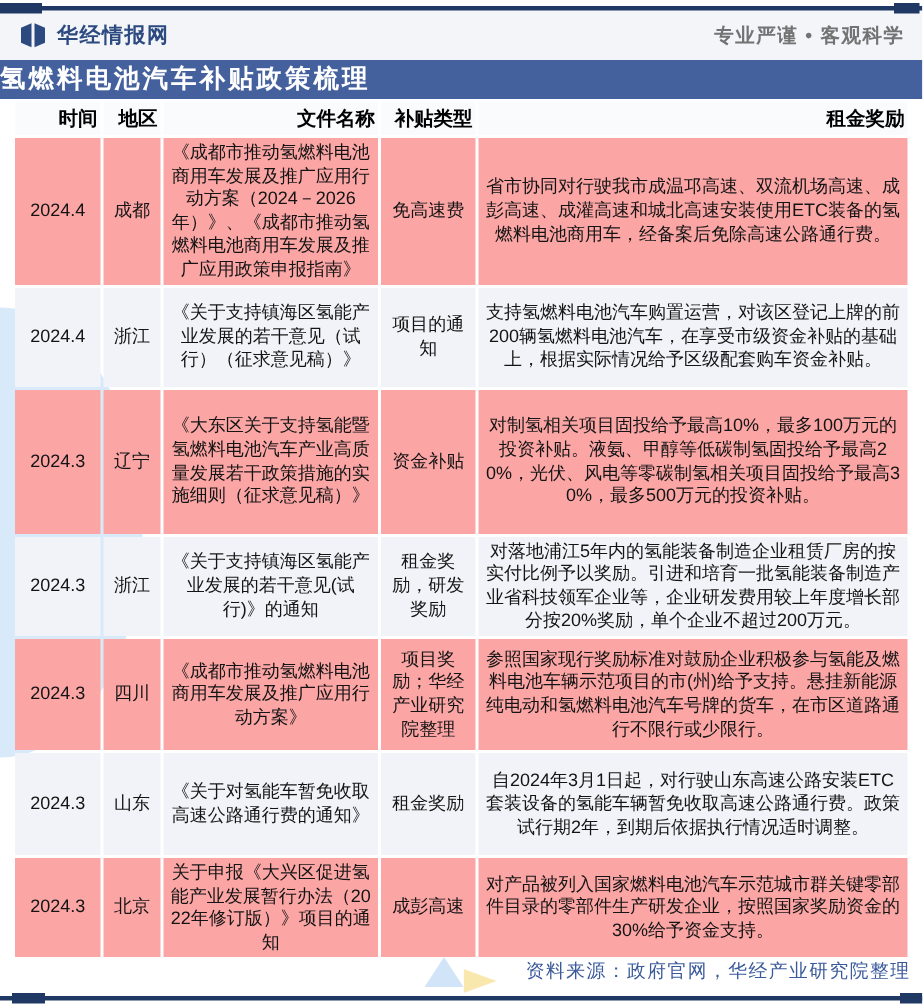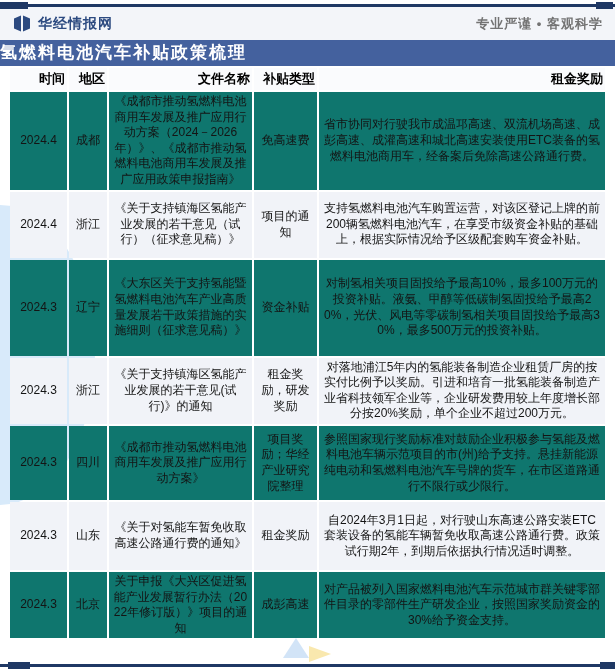--- a/index.html
+++ b/index.html
@@ -35,21 +35,21 @@
   
   .title-bar{position:absolute;top:40px;left:0;right:0;height:26px;background:#44619E;z-index:2;
     color:#FFFFFF;font-size:17px;font-weight:bold;letter-spacing:2px;text-align:left;line-height:26px;}
 
   
   .table-wrap{position:absolute;top:66px;left:8px;right:8px;z-index:1;}
   table{width:100%;border-collapse:separate;border-spacing:2px;table-layout:fixed;}
   th{background:#FAFBFD;color:#000;font-size:13px;font-weight:bold;height:20px;padding:1px 2px;text-align:right;}
   td{font-size:12px;line-height:1.3;color:#141414;text-align:center;vertical-align:middle;
     padding:2px 3px;word-break:break-all;}
-  tbody tr.odd td{background:#0f766e;}
+  tbody tr.odd td{background:#fca5a5;}
   tbody tr.even td{background:#F1F3F8;}
   tbody tr:nth-child(1){height:90px;}
   tbody tr:nth-child(2){height:66px;}
   tbody tr:nth-child(3){height:96px;}
   tbody tr:nth-child(4){height:66px;}
   tbody tr:nth-child(5){height:74px;}
   tbody tr:nth-child(6){height:68px;}
   tbody tr:nth-child(7){height:62px;}
   col.c-time{width:57px;}
   col.c-region{width:38px;}
@@ -152,16 +152,17 @@
             <td>2024.3</td>
             <td>北京</td>
             <td>关于申报《大兴区促进氢能产业发展暂行办法（2022年修订版）》项目的通知</td>
             <td>成彭高速</td>
             <td>对产品被列入国家燃料电池汽车示范城市群关键零部件目录的零部件生产研发企业，按照国家奖励资金的30%给予资金支持。</td>
           </tr>
         </tbody>
     </table>
   </div>
 
+  <div class="footer">资料来源：政府官网，华经产业研究院整理</div>
 
   <div class="bottom-rule"></div>
 
 </div>
 
 </body></html>

